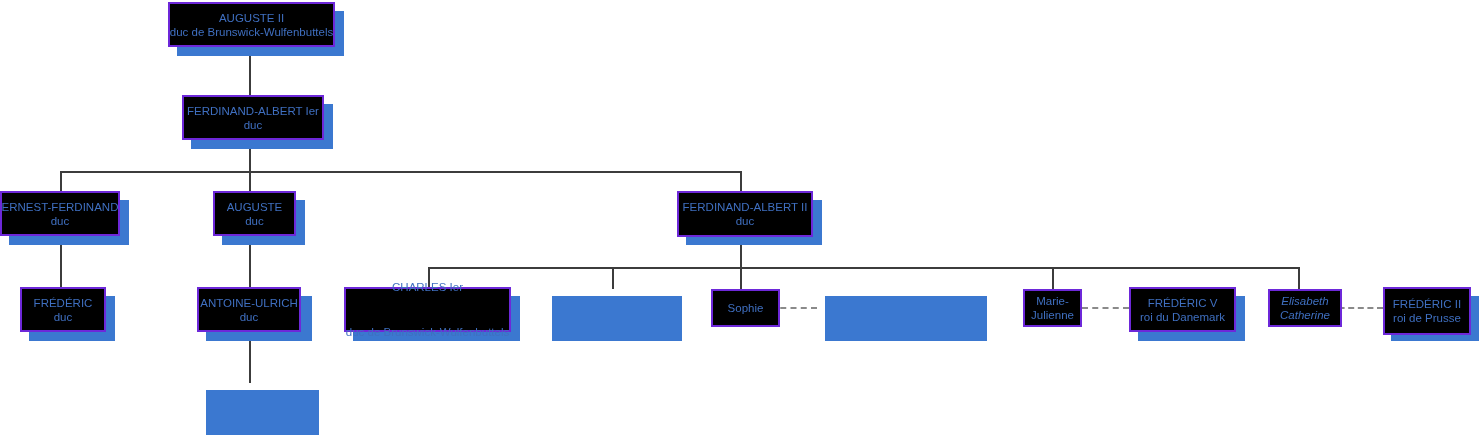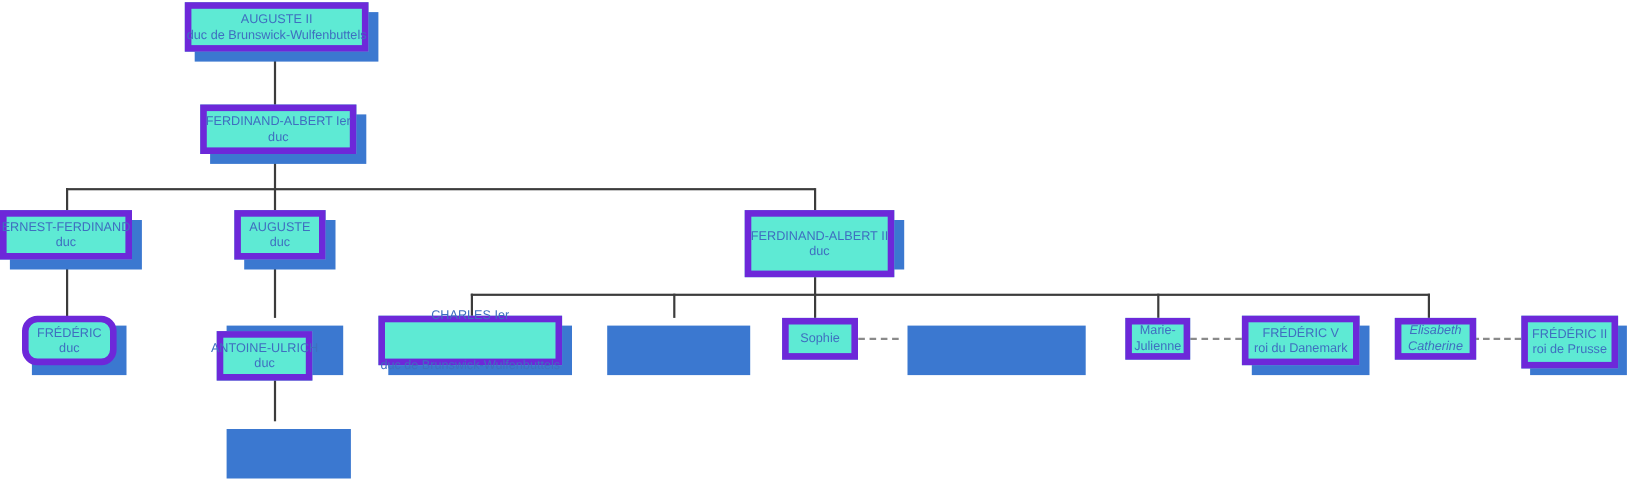--- a/index.html
+++ b/index.html
@@ -28,22 +28,22 @@
   .marriage-link {
     position: absolute;
     height: 0;
     border-top: 2px dashed #8a8a8a;
   }
 
   
   .node {
     position: absolute;
     box-sizing: border-box;
-    border: 6px solid #6d28d9;
-    background: #5eead4;
+    border: 2px solid #6d28d9;
+    background: #000000;
     color: #3f6fc0;
     font-size: 11.5px;
     line-height: 14px;
     text-align: left;
     display: flex;
     flex-direction: column;
     align-items: center;
     justify-content: center;
     white-space: nowrap;
     z-index: 3;
@@ -115,31 +115,31 @@
   <div class="node" style="left:0px; top:191px; width:120px; height:45px;">
     <span class="l1">ERNEST-FERDINAND</span>
     <span class="l2">duc</span>
   </div>
 
   <div class="node" style="left:213px; top:191px; width:83px; height:45px;">
     <span class="l1">AUGUSTE</span>
     <span class="l2">duc</span>
   </div>
 
-  <div class="node" style="left:677px; top:191px; width:136px; height:61px;">
+  <div class="node" style="left:677px; top:191px; width:136px; height:46px;">
     <span class="l1">FERDINAND-ALBERT II</span>
     <span class="l2">duc</span>
   </div>
 
-  <div class="node" style="left:20px; top:287px; width:86px; height:45px;border-radius:14px;">
+  <div class="node" style="left:20px; top:287px; width:86px; height:45px;">
     <span class="l1">FRÉDÉRIC</span>
     <span class="l2">duc</span>
   </div>
 
-  <div class="node" style="left:197px; top:301px; width:87px; height:45px;">
+  <div class="node" style="left:197px; top:287px; width:104px; height:45px;">
     <span class="l1">ANTOINE-ULRICH</span>
     <span class="l2">duc</span>
   </div>
 
   <div class="node" style="left:344px; top:287px; width:167px; height:45px;gap:31px;">
     <span class="l1">CHARLES Ier</span>
     <span class="l2">duc de Brunswick-Wulfenbuttels</span>
   </div>
 
 

